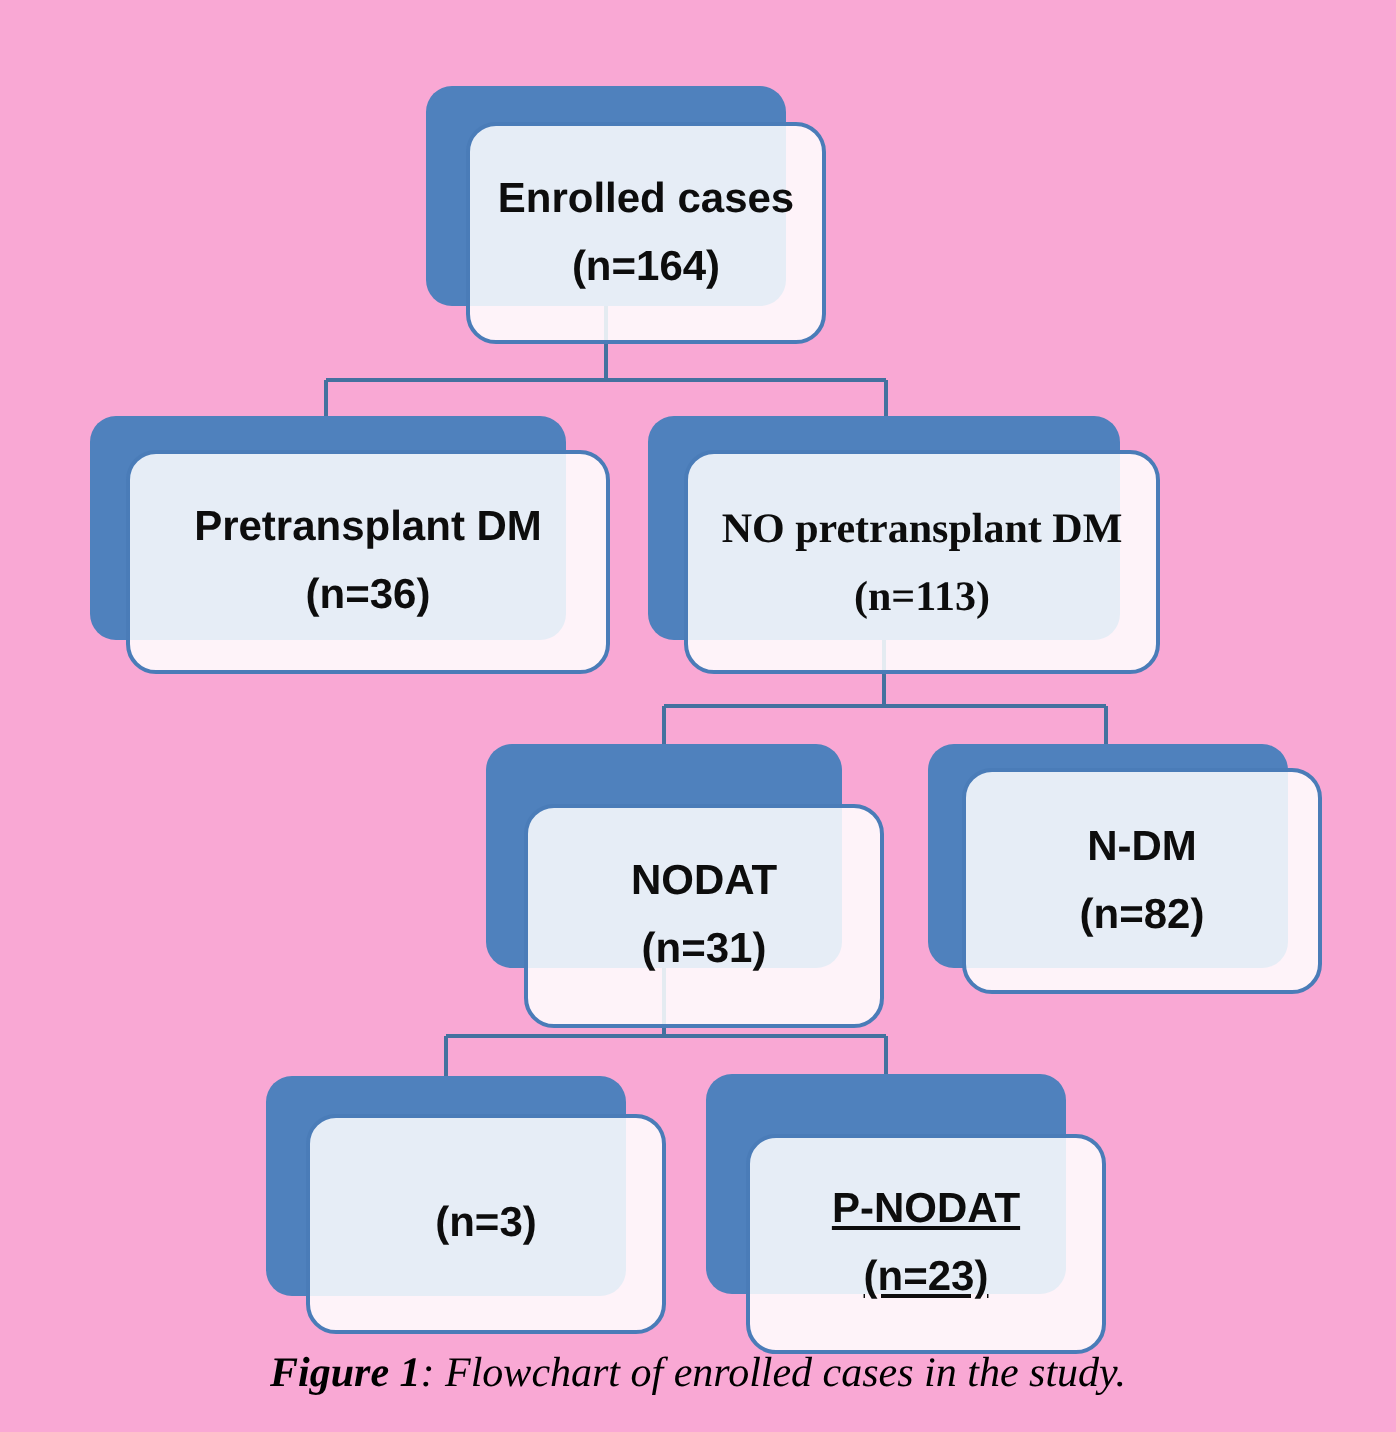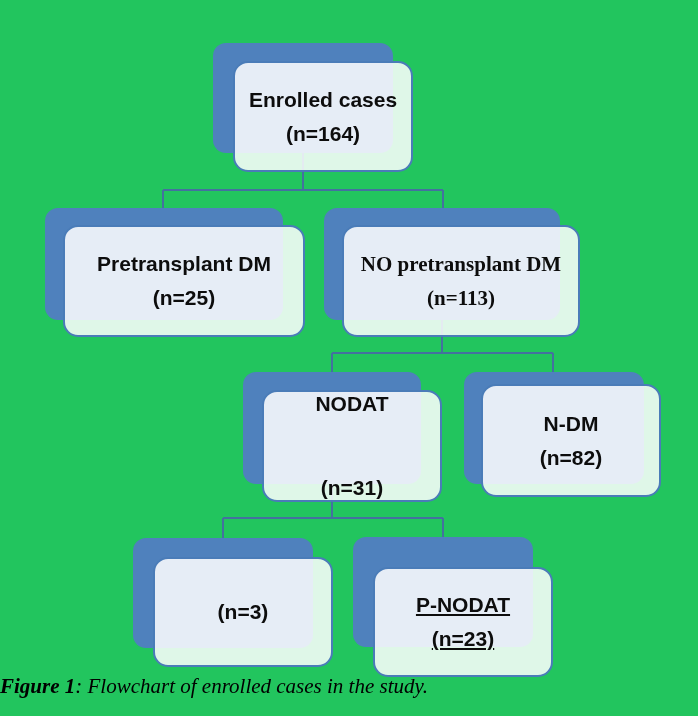--- a/index.html
+++ b/index.html
@@ -5,21 +5,21 @@
   :root{
     --accent-blue:#4F81BD;
     --box-border:#4A7CB8;
     --connector:#44719F;
     --text:#0d0d0d;
   }
   html,body{margin:0;padding:0;background:#ffffff;}
   #canvas{
     position:relative;
     width:698px;height:716px;
-    background:#22c55e;
+    background:#f9a8d4;
     font-family:"Liberation Sans",sans-serif;
     overflow:hidden;
   }
   
   #connectors{position:absolute;left:0;top:0;z-index:1;}
   #connectors path{stroke:var(--connector);stroke-width:2;fill:none;}
 
   .node{position:absolute;z-index:2;}
   .node .back{
     position:absolute;left:0;top:0;
@@ -45,36 +45,37 @@
   #node-pretransplant{left:45px;top:208px;}
   #node-pretransplant .back{width:238px;height:112px;}
   #node-pretransplant .front{left:18px;top:17px;width:242px;height:112px;}
 
   #node-no-pretransplant{left:324px;top:208px;}
   #node-no-pretransplant .back{width:236px;height:112px;}
   #node-no-pretransplant .front{left:18px;top:17px;width:238px;height:112px;font-family:Liberation Serif, serif;}
 
   #node-nodat{left:243px;top:372px;}
   #node-nodat .back{width:178px;height:112px;}
-  #node-nodat .front{left:19px;top:18px;width:180px;height:112px;justify-content:space-between;}
+  #node-nodat .front{left:19px;top:30px;width:180px;height:112px;}
 
   #node-ndm{left:464px;top:372px;}
   #node-ndm .back{width:180px;height:112px;}
   #node-ndm .front{left:17px;top:12px;width:180px;height:113px;}
 
   #node-tnodat{left:133px;top:538px;}
   #node-tnodat .back{width:180px;height:110px;}
   #node-tnodat .front{left:20px;top:19px;width:180px;height:110px;}
 
   #node-pnodat{left:353px;top:537px;}
   #node-pnodat .back{width:180px;height:110px;}
   #node-pnodat .front{left:20px;top:30px;width:180px;height:110px;text-decoration:underline;}
 
   #caption{
     position:absolute;left:0;top:674px;width:698px;z-index:2;
+    text-align:center;
     font-family:"Liberation Serif",serif;
     font-style:italic;font-size:21px;color:#000;
   }
   #caption .cap-bold{font-weight:700;}
 </style>
 </head>
 <body>
 
 <div id="canvas">
 
@@ -89,21 +90,21 @@
     <div class="front">
       <span>Enrolled cases</span>
       <span>(n=164)</span>
     </div>
   </div>
 
   <div class="node" id="node-pretransplant">
     <div class="back"></div>
     <div class="front">
       <span>Pretransplant DM</span>
-      <span>(n=25)</span>
+      <span>(n=36)</span>
     </div>
   </div>
 
   <div class="node" id="node-no-pretransplant">
     <div class="back"></div>
     <div class="front">
       <span>NO pretransplant DM</span>
       <span>(n=113)</span>
     </div>
   </div>

